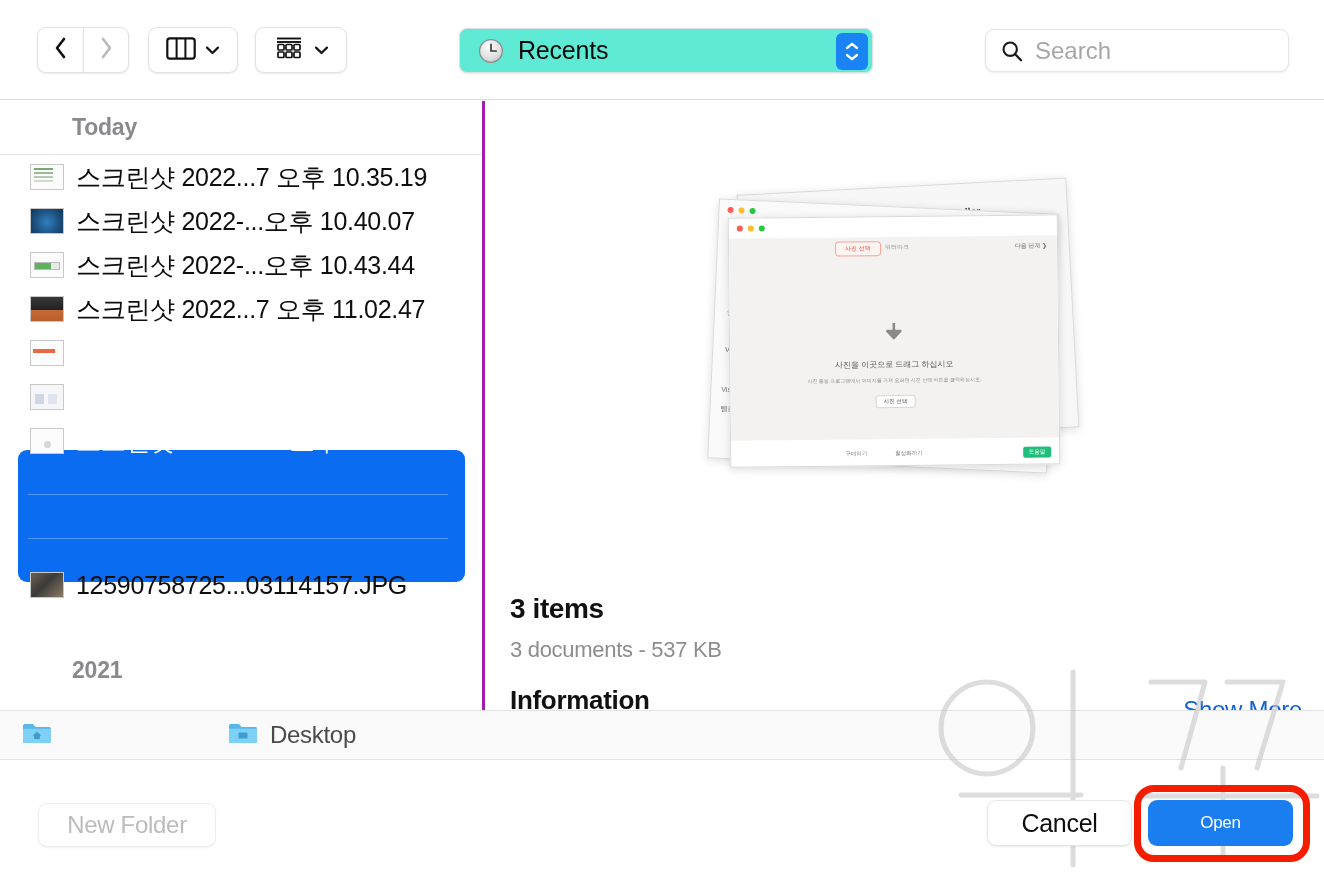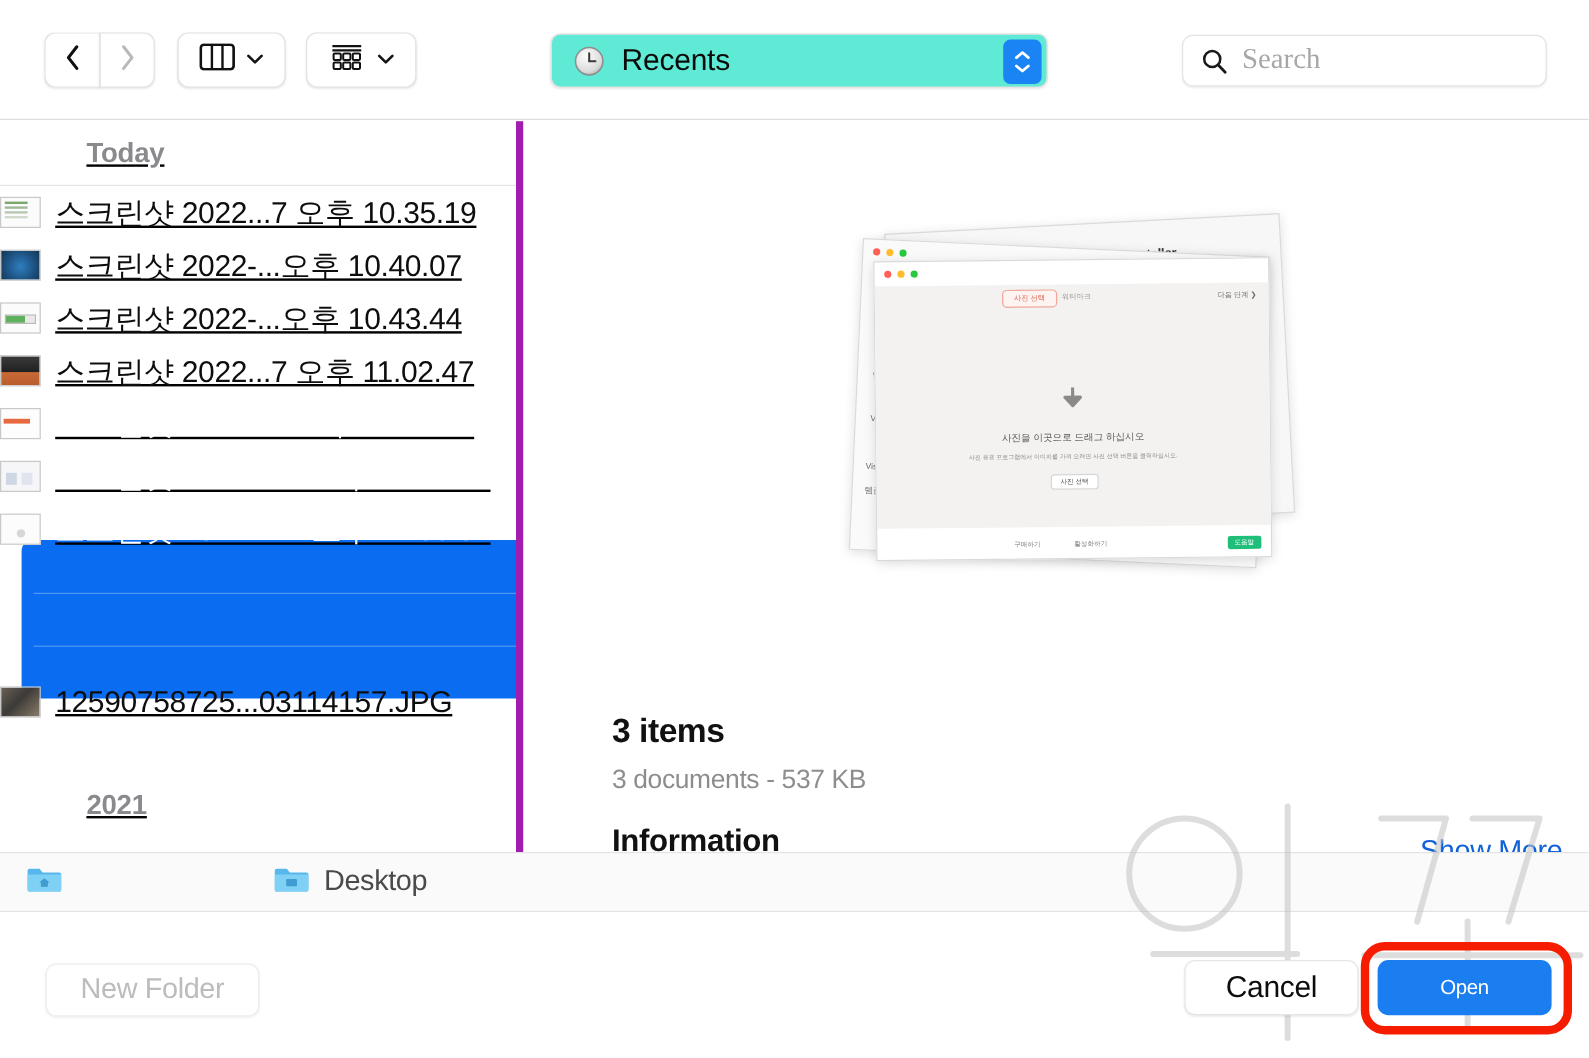--- a/index.html
+++ b/index.html
@@ -110,50 +110,50 @@
     border: 1px solid #e4e4e4;
     border-radius: 9px;
     box-shadow: 0 1px 2px rgba(0,0,0,0.08);
     display: flex; align-items: center;
   }
   #magnifier { margin-left: 15px; width: 22px; height: 22px; flex: none; }
   #searchinput {
     border: none; outline: none; background: transparent;
     margin-left: 12px;
     font-size: 24px;
-    font-family: Liberation Serif, serif;
+    font-family: Liberation Sans, sans-serif;
     color: #111;
     width: 230px;
   }
   #searchinput::placeholder { color: #a7a7a7; }
 
   
   #leftcol {
     position: absolute;
     left: 0; top: 101px;
-    width: 436px; height: 609px;
-    background: #ffffff;
-    border-right: 6px solid #a21caf;
+    width: 485px; height: 609px;
+    background: #ffffff;
+    border-right: 3px solid #a21caf;
     overflow: hidden;
-    text-decoration: underline;
   }
   .grouphdr {
     height: 54px;
     display: flex; align-items: center;
     padding-left: 72px;
     font-size: 23px;
     font-weight: bold;
     color: #8a8a8e;
     letter-spacing: -0.2px;
   }
   #todayhdr { border-bottom: 1px solid #e6e6e6; }
 
   .frow {
     height: 44px;
     display: flex; align-items: center;
+    padding-left: 30px;
     position: relative;
   }
   .ficon {
     width: 34px; height: 26px;
     flex: none;
     margin-right: 12px;
     border: 1px solid #c8c8c8;
     background: #fbfbfb;
     position: relative;
     overflow: hidden;

